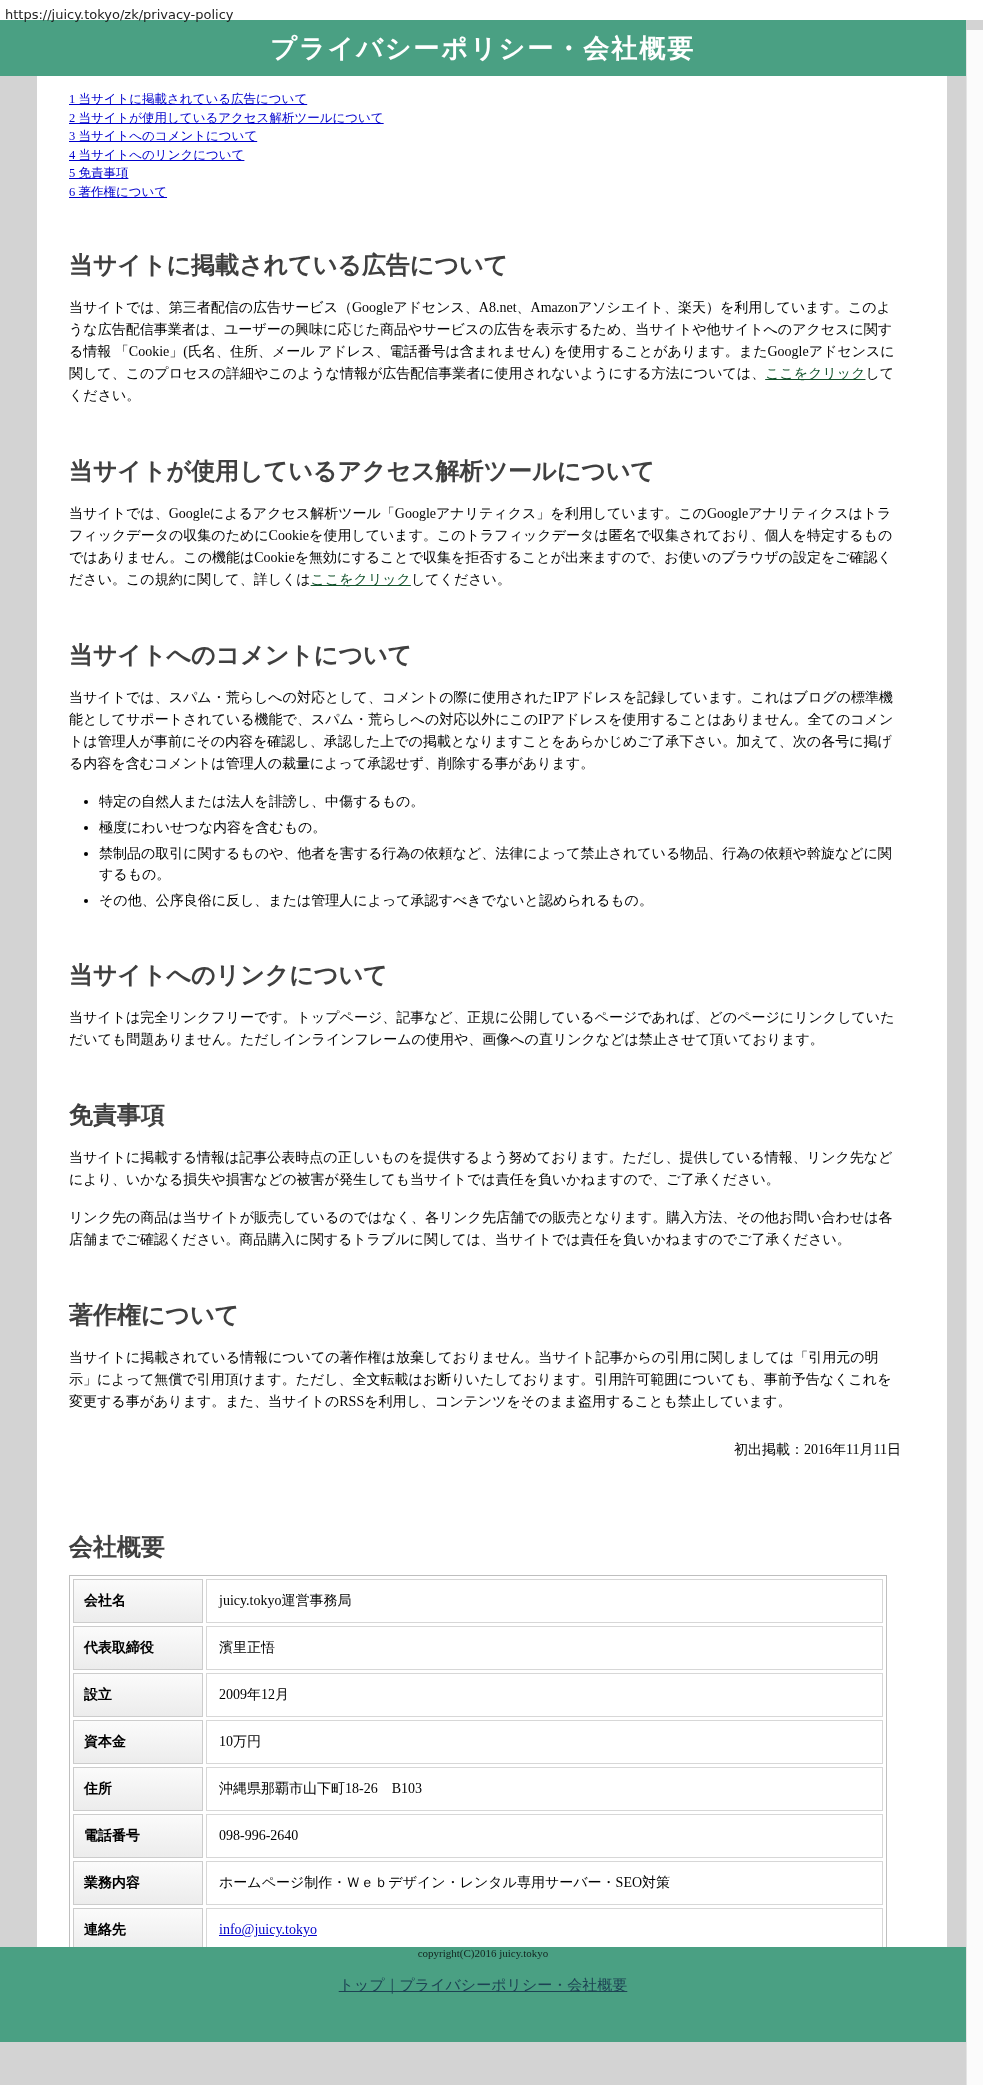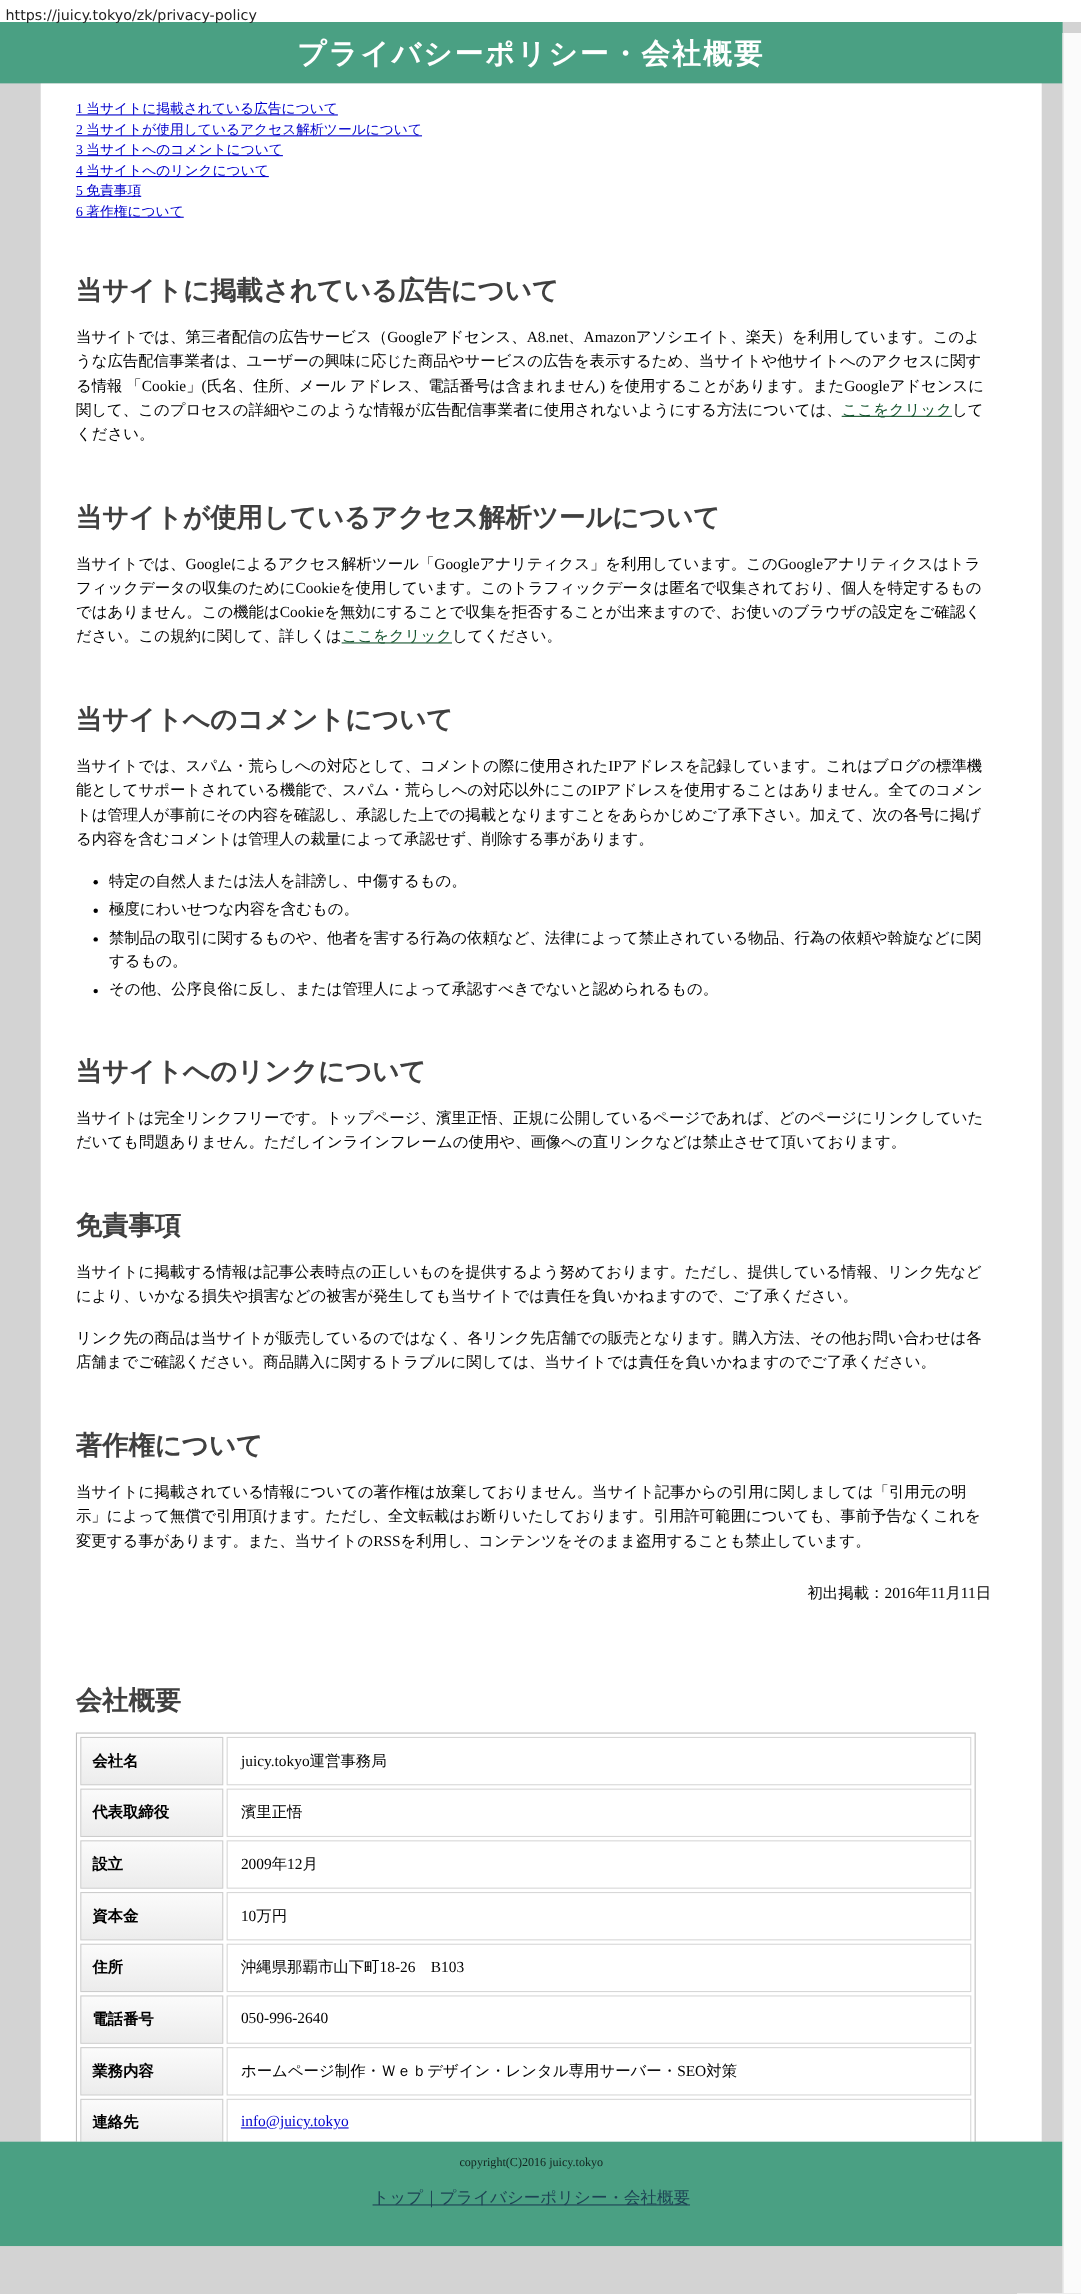--- a/index.html
+++ b/index.html
@@ -61,21 +61,20 @@
     padding:12px 10px;
   }
   table.company-table td{
     border:1px solid #d7d7d7;
     font-size:14px;padding:12px;
   }
   table.company-table td a{color:#0000cc;text-decoration:underline;}
   .site-footer{
     width:966px;height:95px;box-sizing:border-box;
     background:#4aa083;text-align:center;
-    padding-top:13px;
   }
   .footer-copyright{
     font-size:11px;color:#12241f;
     font-family:"Liberation Serif","DejaVu Serif",serif;
   }
   .footer-nav{margin-top:17px;}
   .footer-nav a{
     font-size:15px;color:#1d4354;text-decoration:underline;
     font-family:"Liberation Sans","DejaVu Sans",sans-serif;
   }
@@ -124,21 +123,21 @@
         <ul>
           <li>特定の自然人または法人を誹謗し、中傷するもの。</li>
           <li>極度にわいせつな内容を含むもの。</li>
           <li>禁制品の取引に関するものや、他者を害する行為の依頼など、法律によって禁止されている物品、行為の依頼や斡旋などに関するもの。</li>
           <li>その他、公序良俗に反し、または管理人によって承認すべきでないと認められるもの。</li>
         </ul>
       </section>
 
       <section>
         <h2>当サイトへのリンクについて</h2>
-        <p>当サイトは完全リンクフリーです。トップページ、濱里正悟、正規に公開しているページであれば、どのページにリンクしていただいても問題ありません。ただしインラインフレームの使用や、画像への直リンクなどは禁止させて頂いております。</p>
+        <p>当サイトは完全リンクフリーです。トップページ、記事など、正規に公開しているページであれば、どのページにリンクしていただいても問題ありません。ただしインラインフレームの使用や、画像への直リンクなどは禁止させて頂いております。</p>
       </section>
 
       <section>
         <h2>免責事項</h2>
         <p>当サイトに掲載する情報は記事公表時点の正しいものを提供するよう努めております。ただし、提供している情報、リンク先などにより、いかなる損失や損害などの被害が発生しても当サイトでは責任を負いかねますので、ご了承ください。</p>
         <p>リンク先の商品は当サイトが販売しているのではなく、各リンク先店舗での販売となります。購入方法、その他お問い合わせは各店舗までご確認ください。商品購入に関するトラブルに関しては、当サイトでは責任を負いかねますのでご了承ください。</p>
       </section>
 
       <section>
         <h2>著作権について</h2>
@@ -165,21 +164,21 @@
             <tr>
               <th>資本金</th>
               <td>10万円</td>
             </tr>
             <tr>
               <th>住所</th>
               <td>沖縄県那覇市山下町18-26　B103</td>
             </tr>
             <tr>
               <th>電話番号</th>
-              <td>050-996-2640</td>
+              <td>098-996-2640</td>
             </tr>
             <tr>
               <th>業務内容</th>
               <td>ホームページ制作・Ｗｅｂデザイン・レンタル専用サーバー・SEO対策</td>
             </tr>
             <tr>
               <th>連絡先</th>
               <td><a href="#">info@juicy.tokyo</a></td>
             </tr>
           </tbody>

